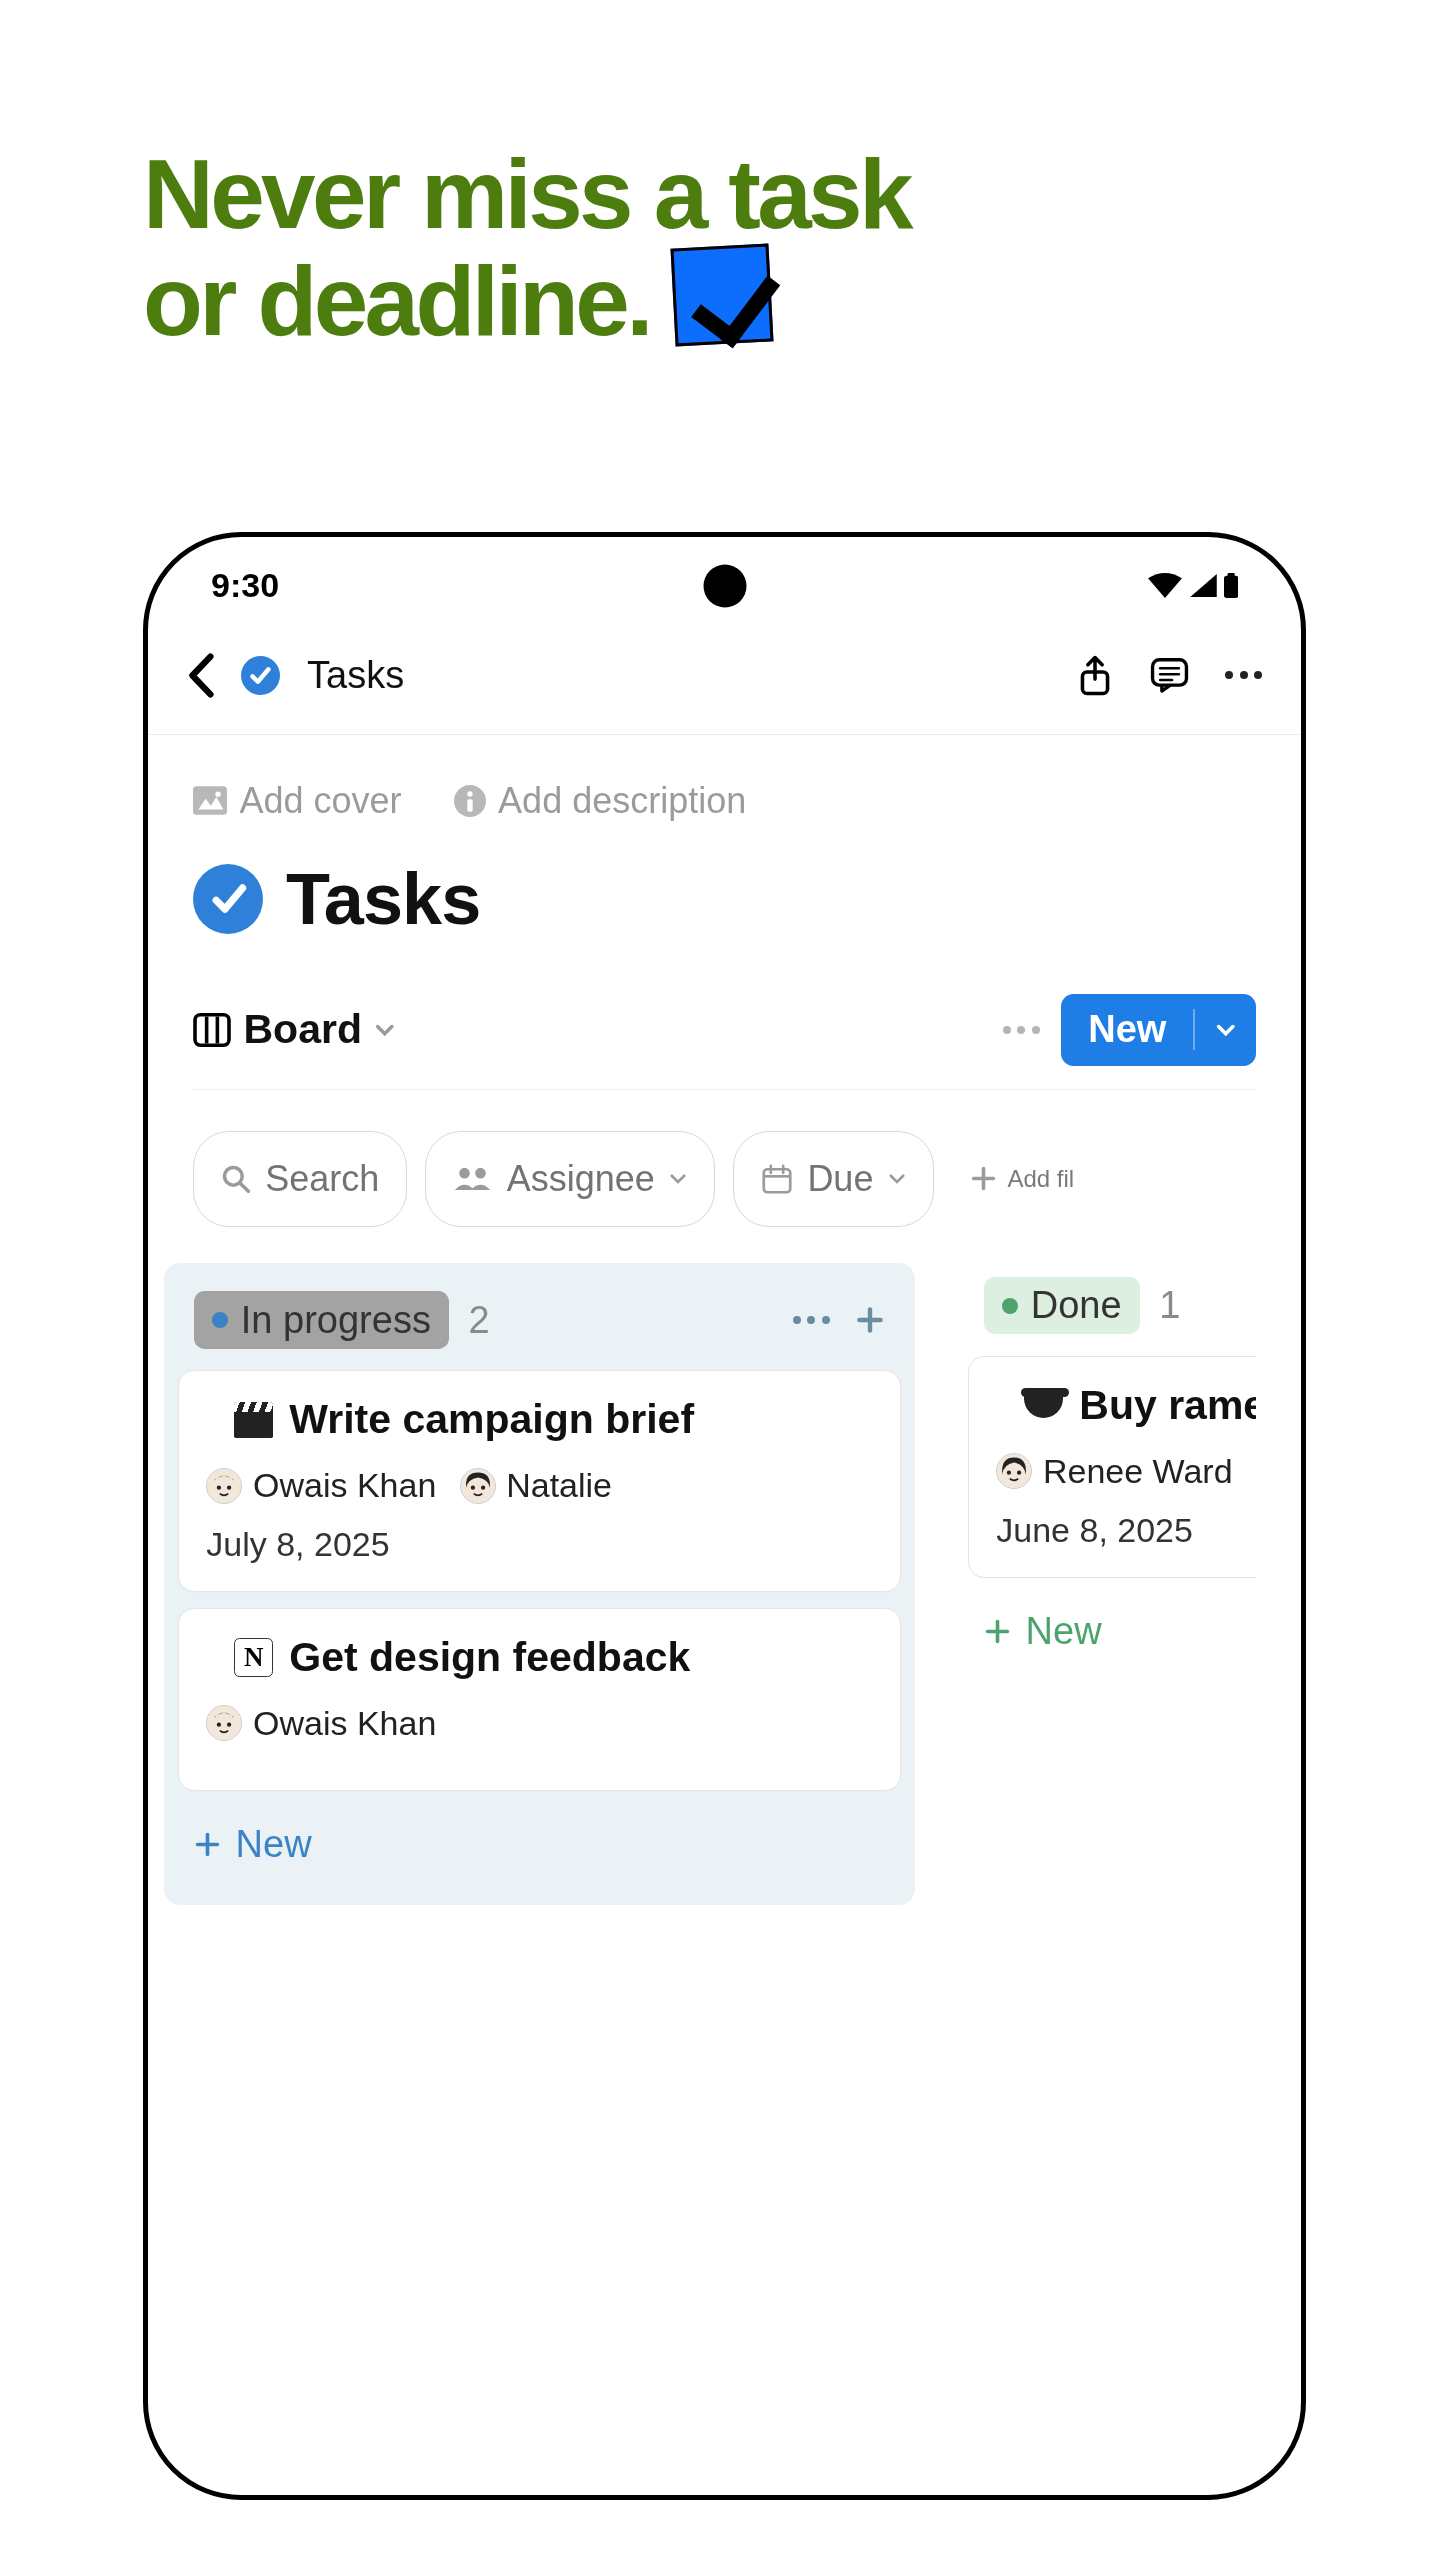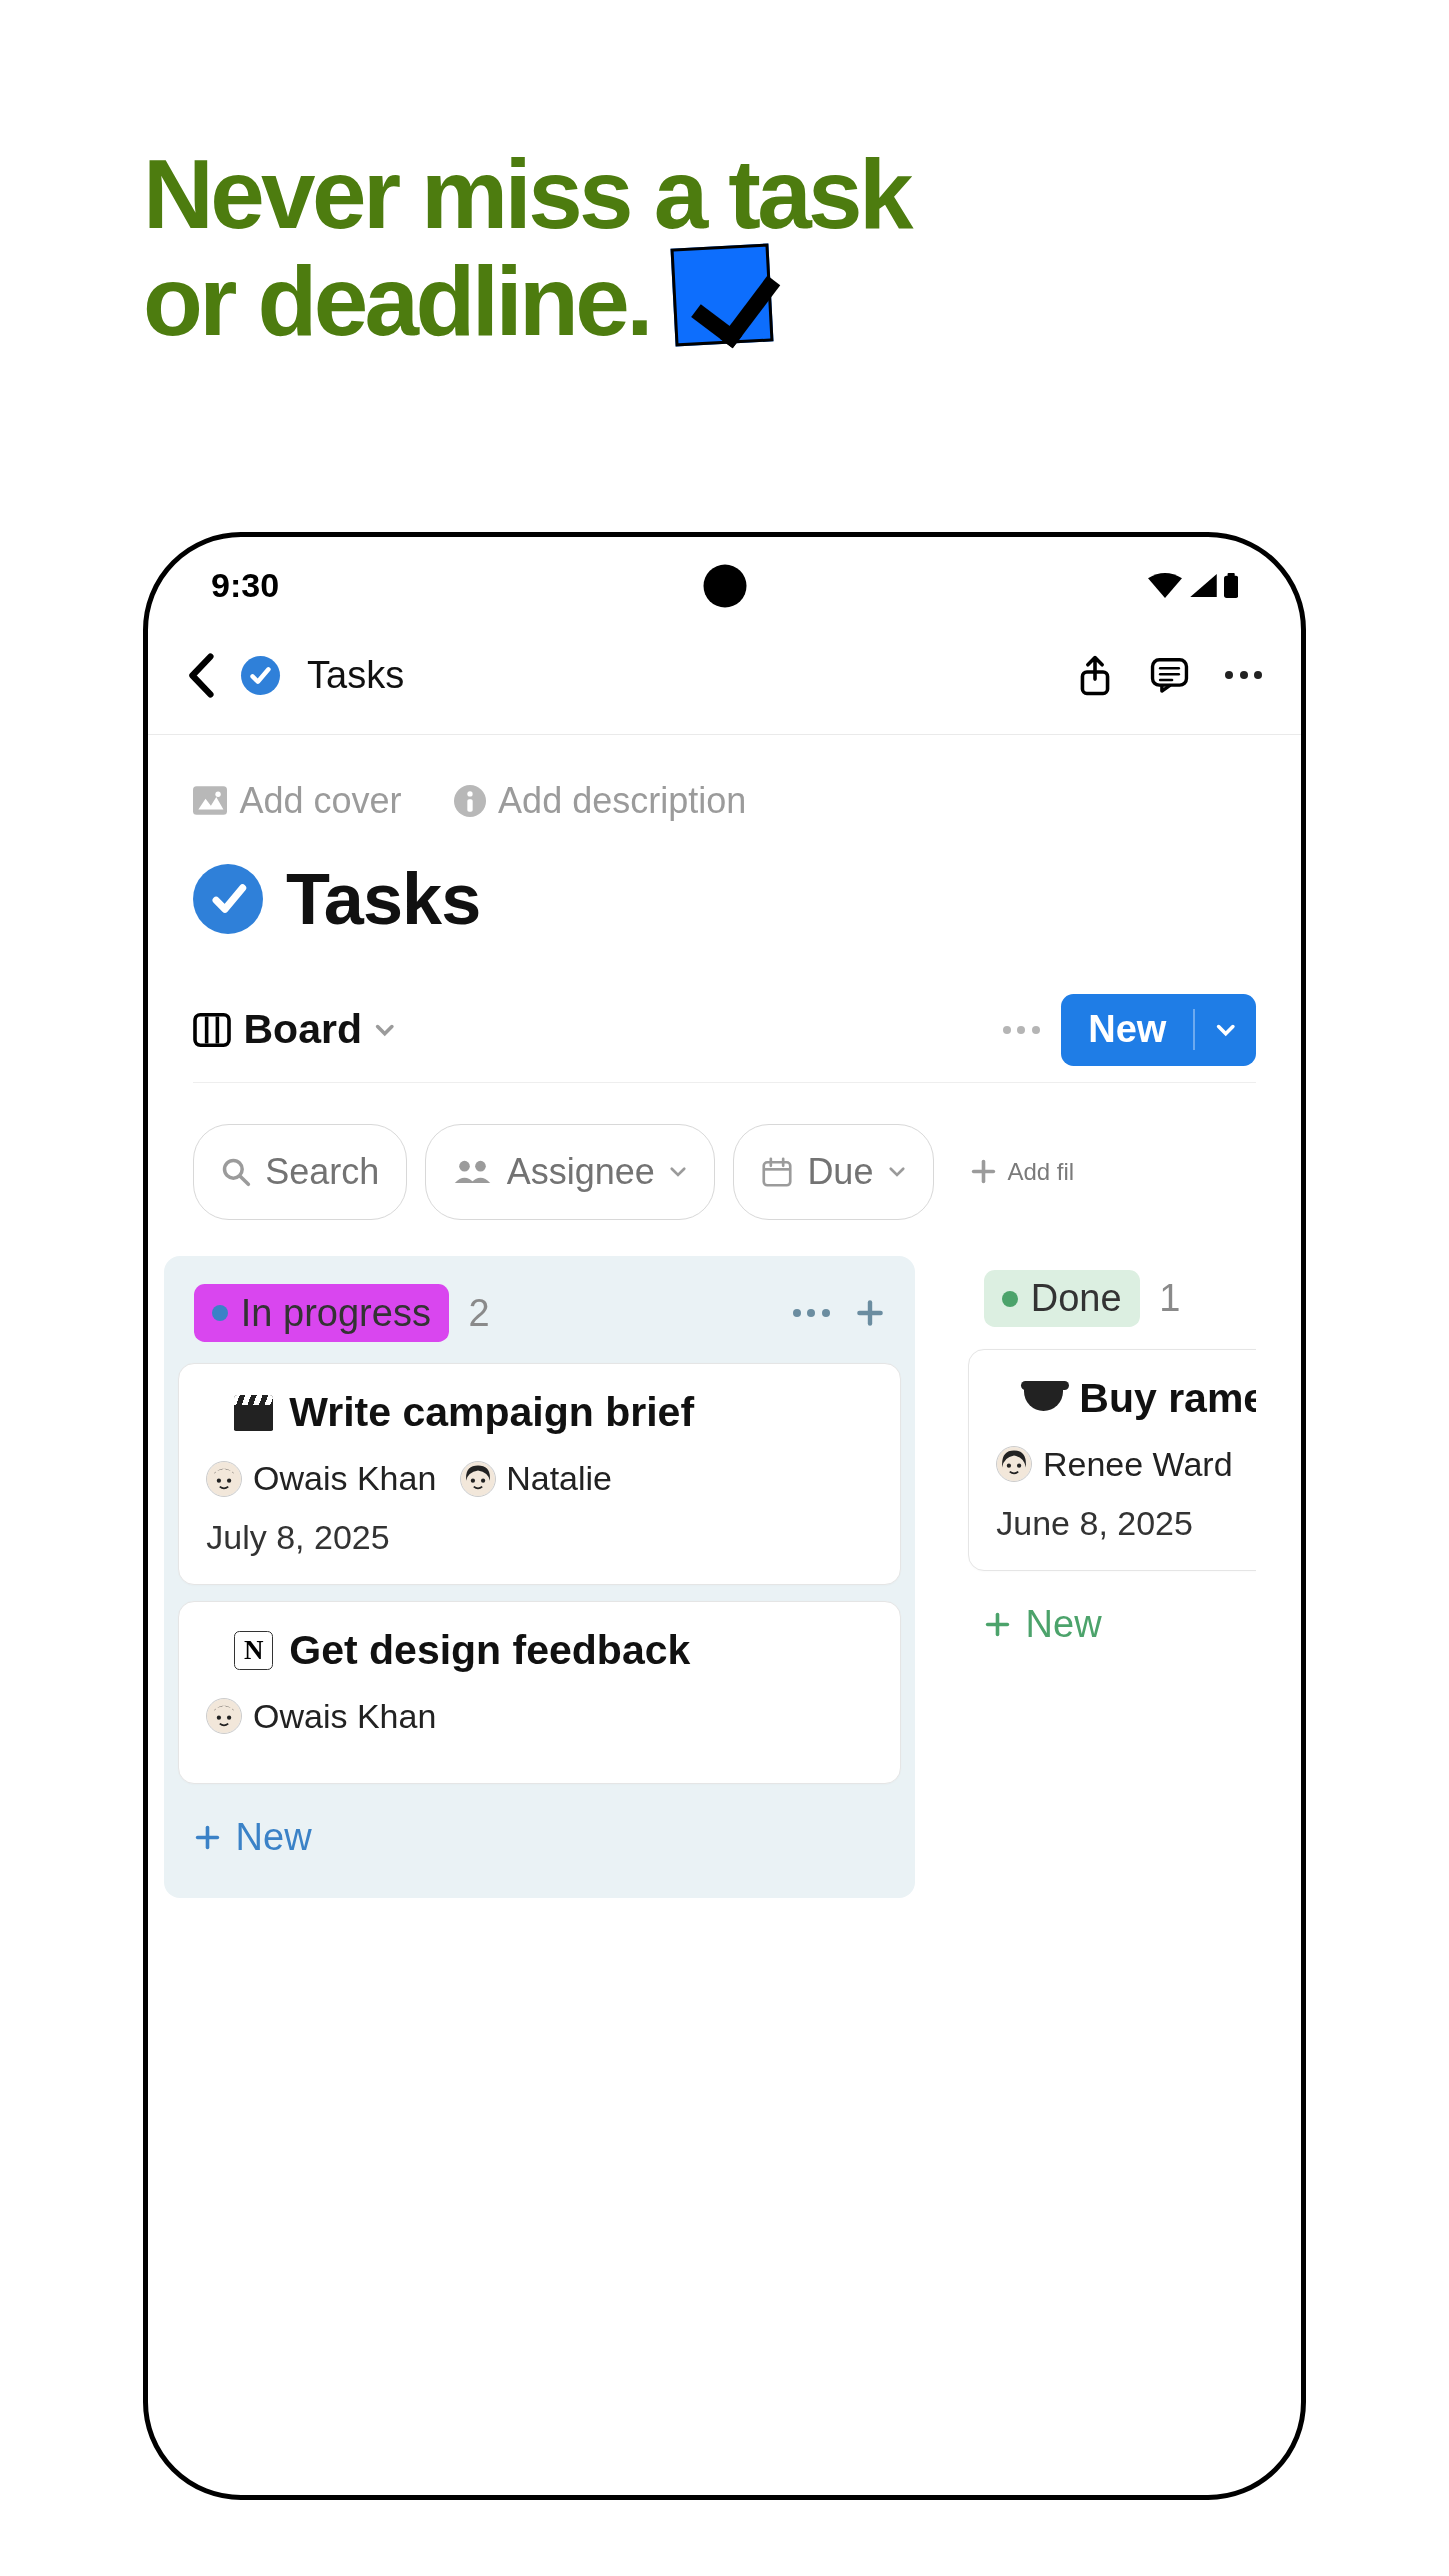--- a/index.html
+++ b/index.html
@@ -89,21 +89,21 @@
 
 .meta-row { display:flex; gap:52px; margin-bottom: 36px; }
 .meta-btn { display:flex; align-items:center; gap:12.5px; color:#9b9b9b; font-size:36px; font-weight:500; }
 .meta-btn svg { display:block; }
 
 .page-title-row { display:flex; align-items:center; gap:23px; margin-bottom: 54px; }
 .page-title-row .check-badge { width: 70px; height: 70px; }
 .page-title-row .check-badge svg { width: 39px; height: 39px; }
 .page-title { font-size: 72px; font-weight: 800; letter-spacing:-0.9px; color:#111; }
 
-.view-row { display:flex; align-items:center; justify-content:space-between; margin-bottom: 18px; border-bottom: 1.8px solid #eee; padding-bottom: 16px;}
+.view-row { display:flex; align-items:center; justify-content:space-between; margin-bottom: 18px; border-bottom: 1.8px solid #eee; padding-bottom: 23px;}
 .view-left { display:flex; align-items:center; gap:12.5px; }
 .view-left svg { display:block; }
 .view-name { font-size: 41px; font-weight: 700; color:#111; }
 .chevron-sm svg { display:block; }
 .view-right { display:flex; align-items:center; gap:21.5px; }
 .dots-gray { display:flex; gap:6.3px; }
 .dots-gray span { width:8px;height:8px;background:#b5b5b5;border-radius:50%; }
 .new-btn {
   background:#1f7de6; color:#fff; border-radius:12.5px;
   display:flex; align-items:center; height: 72px;
@@ -123,21 +123,21 @@
 .add-filter { display:flex; align-items:center; gap:10.7px; color:#7a7a7a; font-size:24px; font-weight:400; margin-left:18px;}
 
 .columns-area { display:flex; gap:39px; overflow:hidden; margin-left:-29px; }
 .column { width: 751px; flex-shrink:0; padding:0 14.3px;}
 .column.in-progress { padding: 14.3px 14.3px 23px 14.3px; border-radius:16px; background:#eaf2f5; }
 .column.done { }
 
 .col-header { display:flex; align-items:center; justify-content:space-between; padding: 14.3px 16px 21.5px 16px; }
 .col-header .left { display:flex; align-items:center; gap:19.7px; }
 .status-pill { display:flex; align-items:center; gap:12.5px; border-radius:10.7px; padding: 7.2px 18px; font-size:38px; font-weight:500; }
-.status-pill.blue { background:#d946ef; color:#333;justify-content:space-between; }
+.status-pill.blue { background:#a3a3a3; color:#333;justify-content:space-between; }
 .status-pill.green { background:#dcefe1; color:#333; }
 .status-dot { width:16px; height:16px; border-radius:50%; }
 .status-dot.blue { background:#3b82c7; }
 .status-dot.green { background:#4ca36b; }
 .col-count { font-size:38px; color:#8a8a8a; }
 .col-header .right { display:flex; align-items:center; gap:25px; }
 .plus-icon svg { display:block; }
 
 .card {
   background:#fff; border: 1.8px solid #e5e5e5; border-radius:16px;

